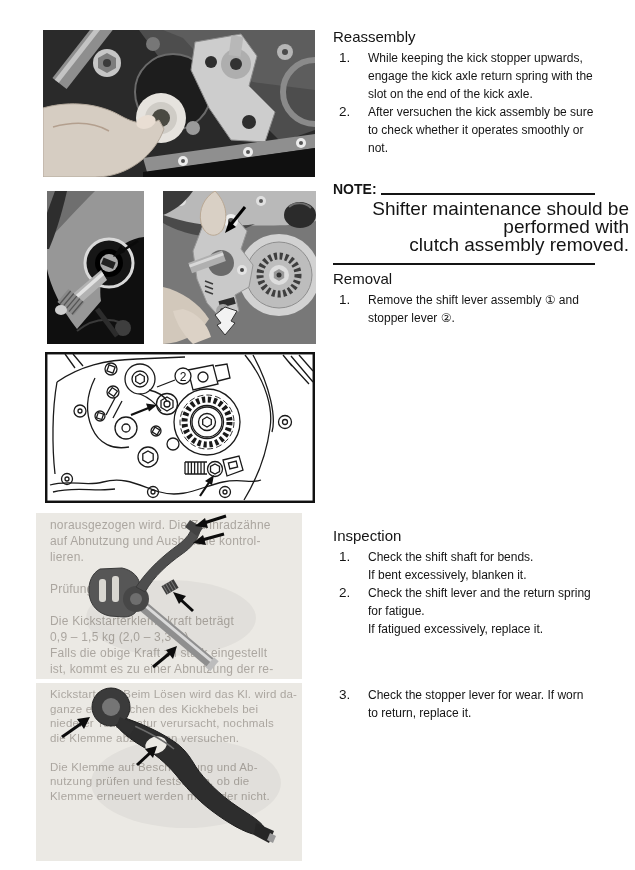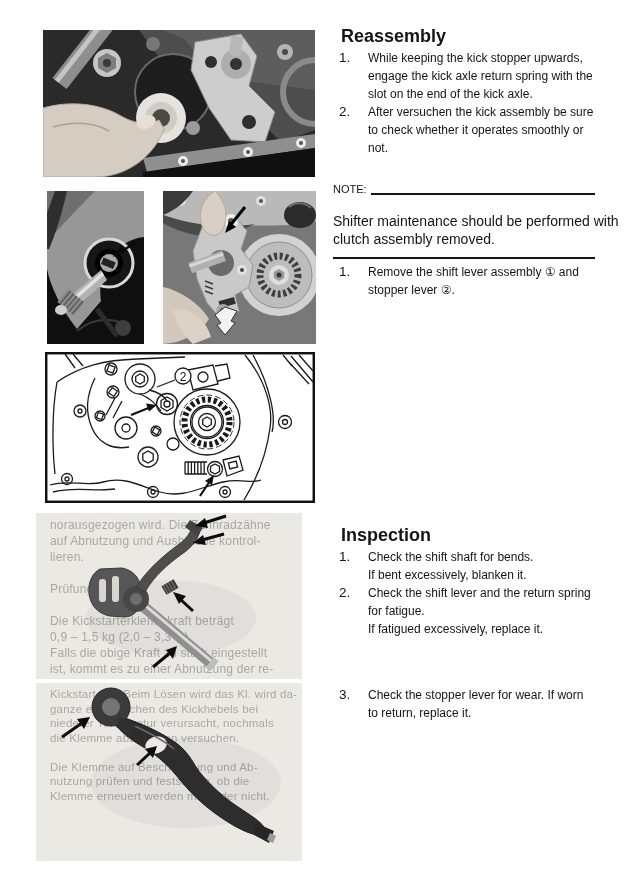--- a/index.html
+++ b/index.html
@@ -15,28 +15,28 @@
   #fig3{left:45px;top:352px;width:270px;height:151px;}
   #fig4{left:36px;top:513px;width:266px;height:166px;background:#ebe9e4;}
   #fig5{left:36px;top:683px;width:266px;height:178px;background:#ebe9e4;}
   .ghost{
     position:absolute;left:14px;top:4px;width:248px;
     font-size:12px;line-height:16px;color:rgba(118,112,104,0.55);
     white-space:pre-line;filter:blur(0.6px);letter-spacing:0.2px;
   }
   #fig5 .ghost{line-height:14.5px;font-size:11.5px;}
   .col{position:absolute;left:333px;width:296px;}
-  .h{font-size:18px;font-weight:bold;line-height:19px;margin:0 0 3px 8px;}
+  .h{font-size:15px;font-weight:normal;line-height:19px;margin:0 0 3px 0;}
   .li{display:flex;align-items:flex-start;margin:0;}
   .num{width:20px;flex:0 0 20px;text-align:left;padding-left:6px;font-size:13.5px;line-height:18px;}
   .txt{flex:1;padding-left:9px;font-size:12px;line-height:18px;white-space:pre-line;}
   .note-row{display:flex;width:262px;align-items:flex-end;margin-top:1px;}
-  .note-label{font-size:11px;font-weight:normal;line-height:18px;}
+  .note-label{font-size:14px;font-weight:bold;line-height:18px;}
   .note-line{flex:1;border-bottom:2px solid #141414;margin-bottom:3px;margin-left:4px;}
-  .note-body{font-size:14px;line-height:18px;margin-top:14px;white-space:pre-line;}
+  .note-body{font-size:19px;line-height:18px;margin-top:2px;white-space:pre-line;text-align:right;}
   .rule{width:262px;border-top:2px solid #141414;margin:9px 0 4px 0;height:0;}
   #sec-reassembly{top:27px;}
   #sec-shifter{top:179px;}
   #sec-inspection{top:526px;}
   #sec-inspection3{top:686px;}
 </style>
 </head>
 <body>
 
 <div class="page">
@@ -383,20 +383,21 @@
   </div>
 
   <div class="col" id="sec-shifter">
     <div class="note-row">
       <span class="note-label">NOTE:</span>
       <span class="note-line"></span>
     </div>
     <div class="note-body">Shifter maintenance should be performed with
 clutch assembly removed.</div>
     <div class="rule"></div>
+    <div class="h">Removal</div>
     <div class="li">
       <span class="num">1.</span>
       <span class="txt">Remove the shift lever assembly ① and
 stopper lever ②.</span>
     </div>
   </div>
 
   <div class="col" id="sec-inspection">
     <div class="h">Inspection</div>
     <div class="li">

